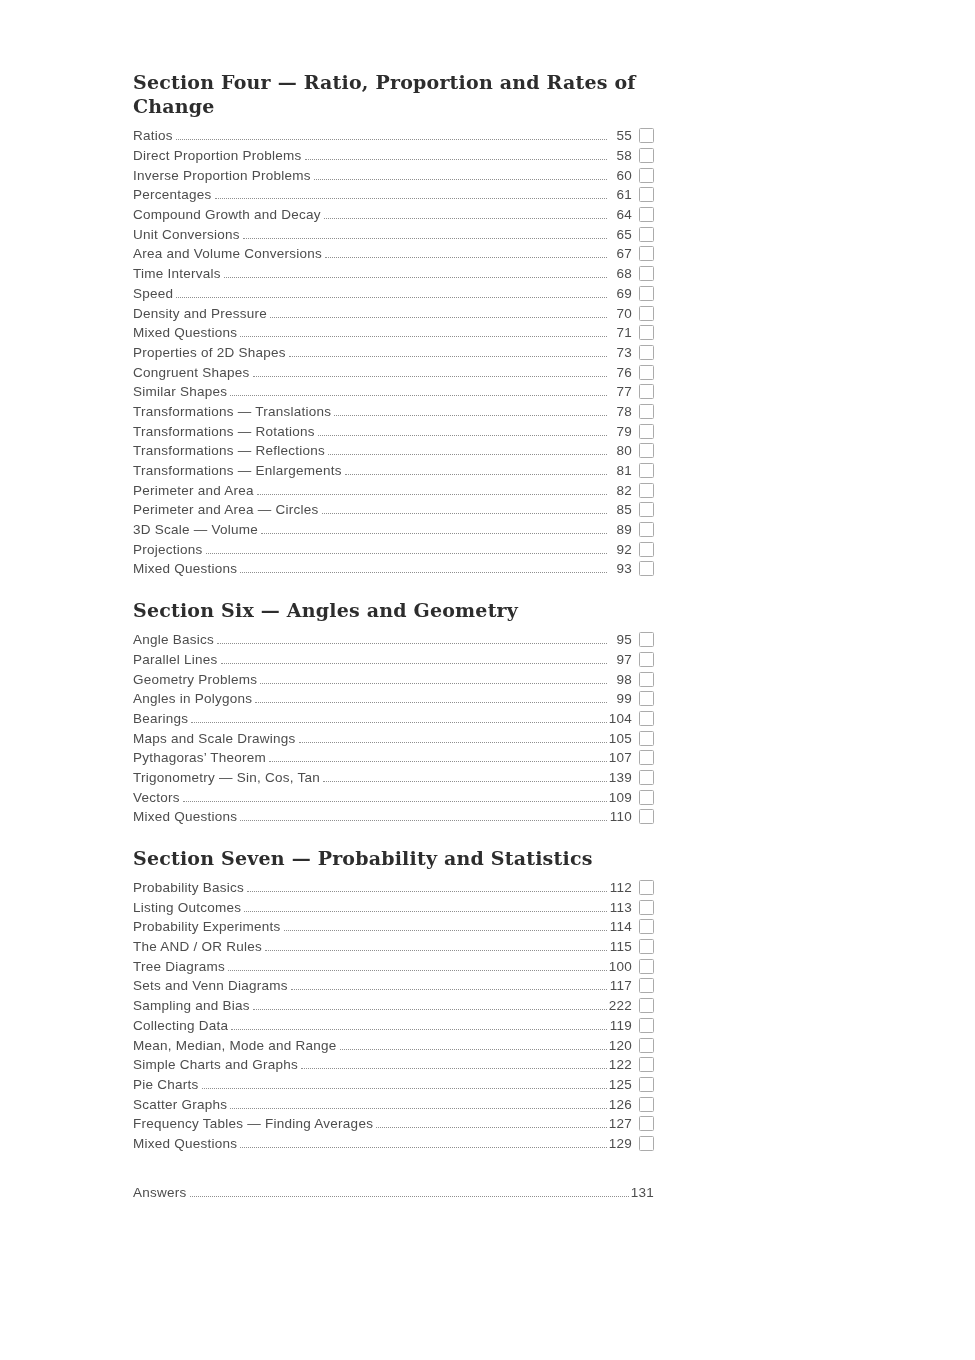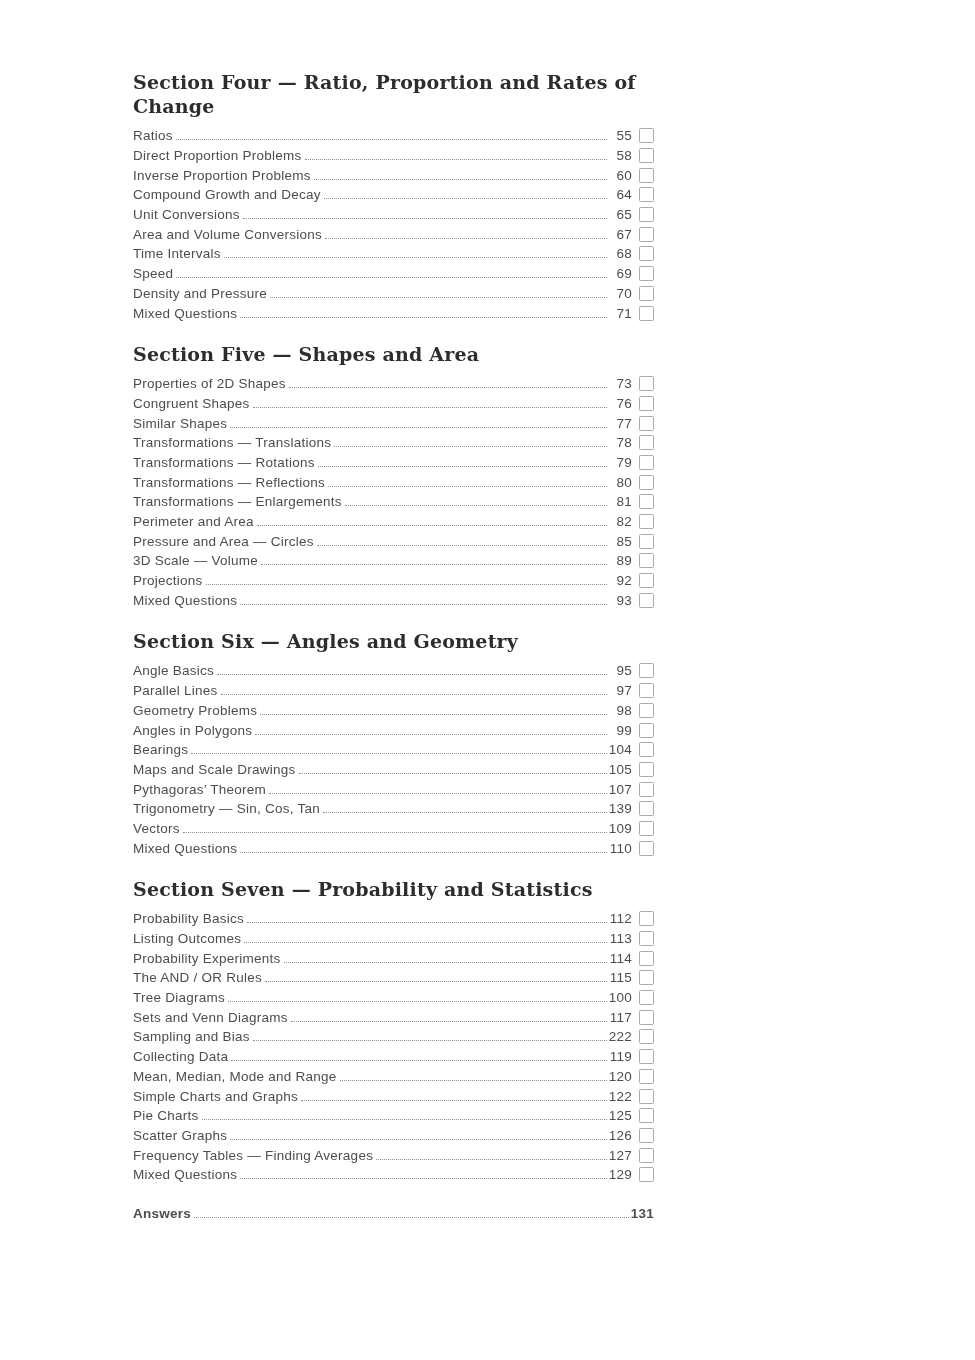--- a/index.html
+++ b/index.html
@@ -43,21 +43,21 @@
   }
   .pagenum { white-space: nowrap; min-width: 24px; text-align: right; }
   .checkbox {
     flex: 0 0 auto;
     width: 15px; height: 15px;
     border: 1.6px solid #ababab;
     border-radius: 1.5px;
     margin-left: 7px;
     background: #ffffff;
   }
-  .answers-row { margin-top: 19px; font-weight: bold; }
+  .answers-row { margin-top: 29px; }
 </style>
 </head>
 <body>
 
 <div class="page">
   <div id="toc">
       <section class="toc-section">
         <h2 class="section-title">Section Four — Ratio, Proportion and Rates of Change</h2>
         <div class="row">
           <span class="label">Ratios</span>
@@ -71,20 +71,26 @@
           <span class="pagenum">58</span>
           <span class="checkbox"></span>
         </div>
         <div class="row">
           <span class="label">Inverse Proportion Problems</span>
           <span class="leader"></span>
           <span class="pagenum">60</span>
           <span class="checkbox"></span>
         </div>
         <div class="row">
+          <span class="label">Percentages</span>
+          <span class="leader"></span>
+          <span class="pagenum">61</span>
+          <span class="checkbox"></span>
+        </div>
+        <div class="row">
           <span class="label">Compound Growth and Decay</span>
           <span class="leader"></span>
           <span class="pagenum">64</span>
           <span class="checkbox"></span>
         </div>
         <div class="row">
           <span class="label">Unit Conversions</span>
           <span class="leader"></span>
           <span class="pagenum">65</span>
           <span class="checkbox"></span>
@@ -114,21 +120,20 @@
           <span class="checkbox"></span>
         </div>
         <div class="row">
           <span class="label">Mixed Questions</span>
           <span class="leader"></span>
           <span class="pagenum">71</span>
           <span class="checkbox"></span>
         </div>
       </section>
       <section class="toc-section">
-        <h2 class="section-title">Section Five — Shapes and Area</h2>
         <div class="row">
           <span class="label">Properties of 2D Shapes</span>
           <span class="leader"></span>
           <span class="pagenum">73</span>
           <span class="checkbox"></span>
         </div>
         <div class="row">
           <span class="label">Congruent Shapes</span>
           <span class="leader"></span>
           <span class="pagenum">76</span>
@@ -164,21 +169,21 @@
           <span class="pagenum">81</span>
           <span class="checkbox"></span>
         </div>
         <div class="row">
           <span class="label">Perimeter and Area</span>
           <span class="leader"></span>
           <span class="pagenum">82</span>
           <span class="checkbox"></span>
         </div>
         <div class="row">
-          <span class="label">Pressure and Area — Circles</span>
+          <span class="label">Perimeter and Area — Circles</span>
           <span class="leader"></span>
           <span class="pagenum">85</span>
           <span class="checkbox"></span>
         </div>
         <div class="row">
           <span class="label">3D Scale — Volume</span>
           <span class="leader"></span>
           <span class="pagenum">89</span>
           <span class="checkbox"></span>
         </div>

